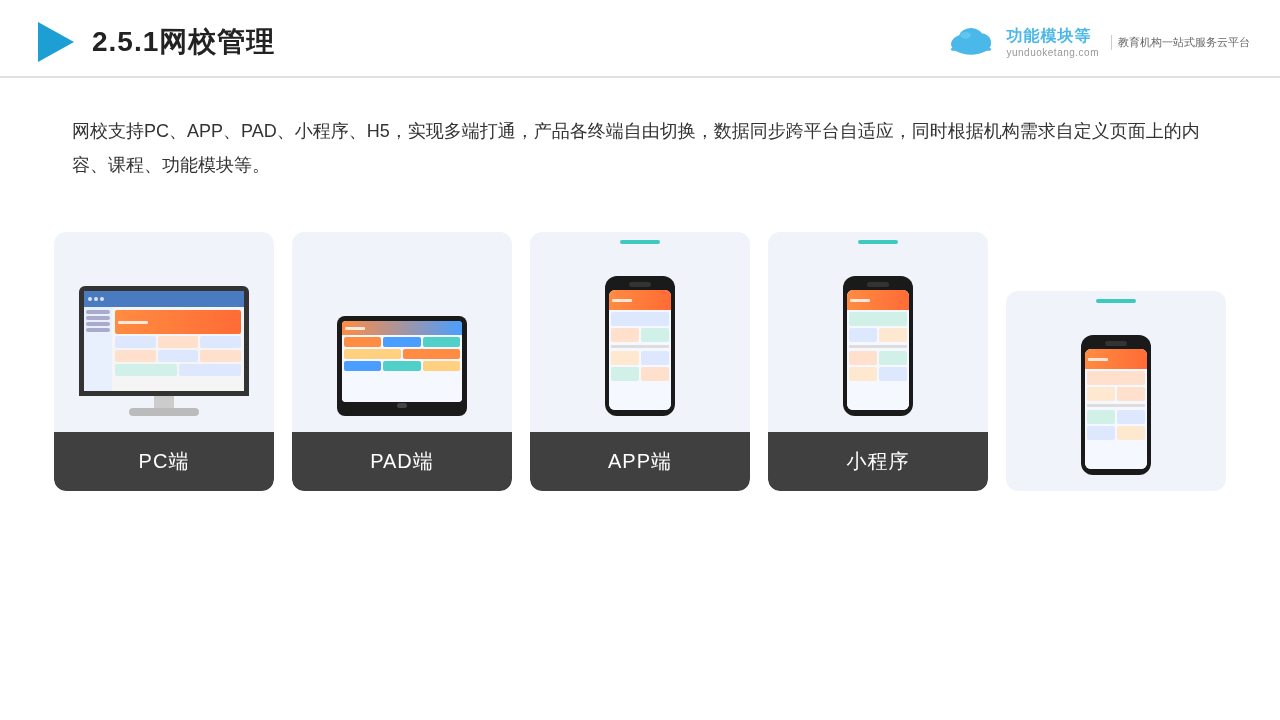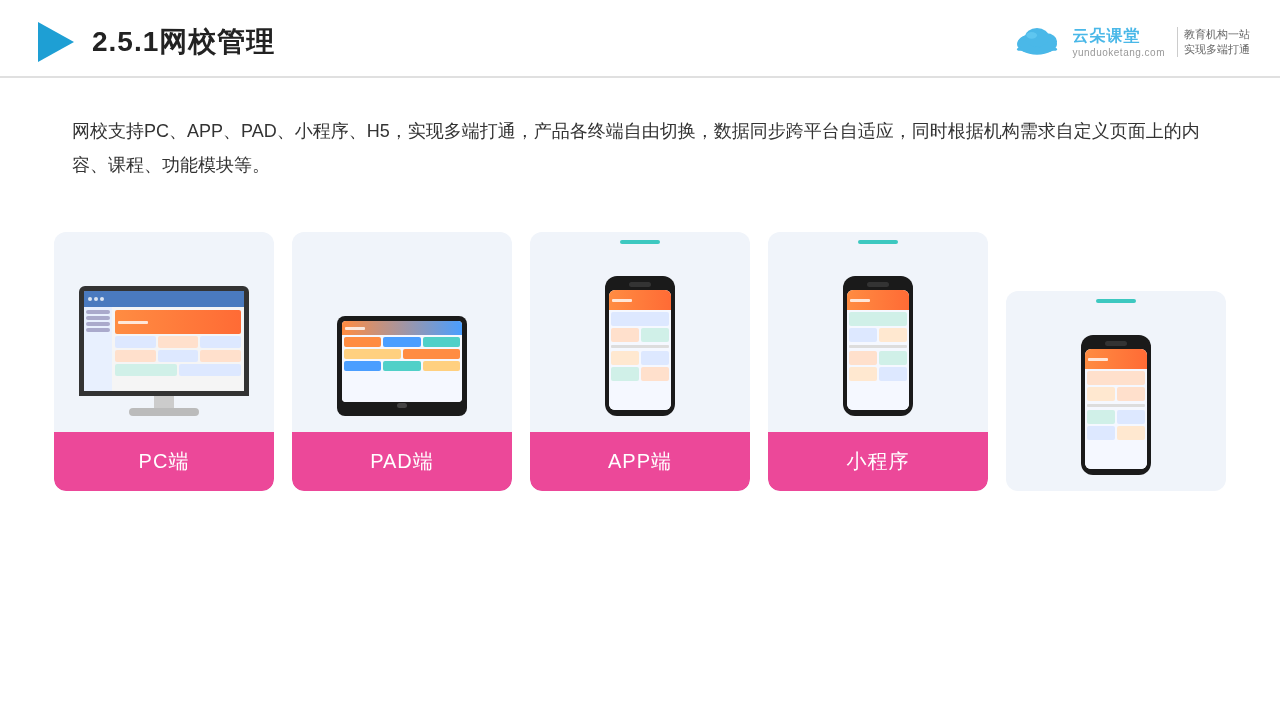--- a/index.html
+++ b/index.html
@@ -80,21 +80,21 @@
       width: 100%;
       display: flex;
       justify-content: center;
       align-items: flex-end;
       padding: 24px 16px 16px 16px;
       min-height: 200px;
     }
 
     .device-label {
       width: 100%;
-      background: #ec4899;
+      background: #404040;
       color: #fff;
       font-size: 20px;
       font-weight: 500;
       text-align: center;
       padding: 16px 0;
       border-radius: 0 0 12px 12px;
       letter-spacing: 1px;
     }
 
     
@@ -295,26 +295,26 @@
       <ellipse cx="40" cy="30" rx="30" ry="16" fill="#4ab8e8"></ellipse>
       <ellipse cx="26" cy="28" rx="14" ry="11" fill="#4ab8e8"></ellipse>
       <ellipse cx="54" cy="26" rx="16" ry="12" fill="#4ab8e8"></ellipse>
       <ellipse cx="40" cy="20" rx="18" ry="14" fill="#4ab8e8"></ellipse>
 
       <ellipse cx="32" cy="17" rx="8" ry="5" fill="#6dcef5" opacity="0.6"></ellipse>
 
       <rect x="10" y="36" width="60" height="4" rx="2" fill="#4ab8e8"></rect>
     </svg>
     <div style="display:flex;flex-direction:column;align-items:flex-start;">
-      <span style="font-size:16px;font-weight:bold;color:#4ab8e8;letter-spacing:1px;">云朵课堂</span>
+      <span style="font-size:16px;font-weight:bold;color:#4ab8e8;letter-spacing:1px;">功能模块等</span>
       <span style="font-size:10px;color:#999;letter-spacing:0.5px;text-align:right;">yunduoketang.com</span>
     </div>
-    <div style="display:flex;flex-direction:column;font-size:11px;color:#666;margin-left:4px;border-left:1px solid #ccc;padding-left:6px;">
+    <div style="display:flex;flex-direction:row;font-size:11px;color:#666;margin-left:4px;border-left:1px solid #ccc;padding-left:6px;">
       <span>教育机构一站</span>
-      <span>实现多端打通</span>
+      <span>式服务云平台</span>
     </div>
   </div>
 </div>
 
 <div class="description">
   <span>网校支持PC、APP、PAD、小程序、H5，实现多端打通，产品各终端自由切换，数据同步跨平台自适应，同时根据机构需求自定义页面上的内容、课程、功能模块等。</span>
 </div>
 
 <div class="cards-container">
 

